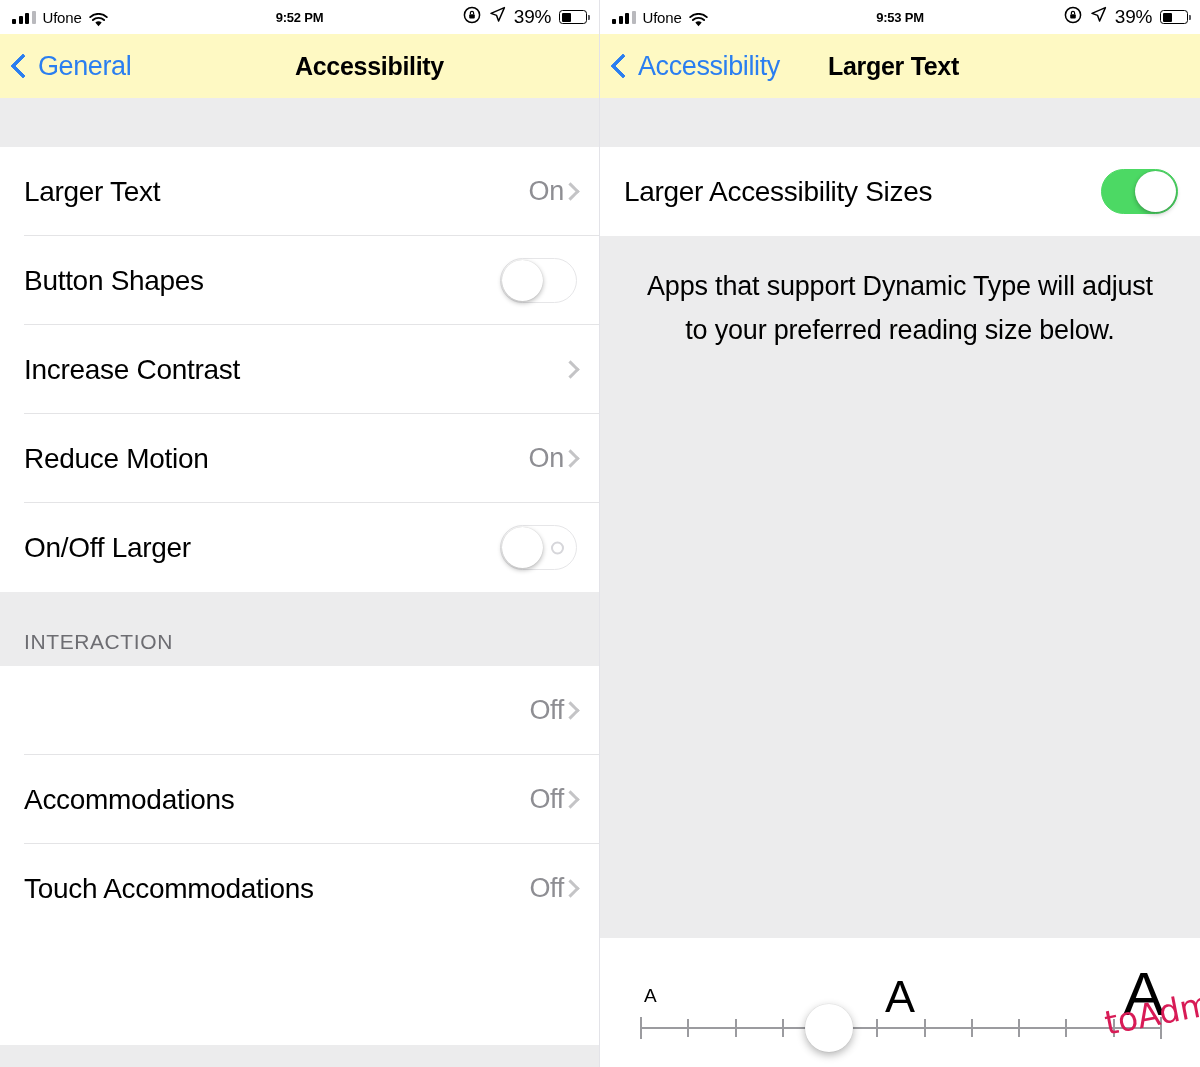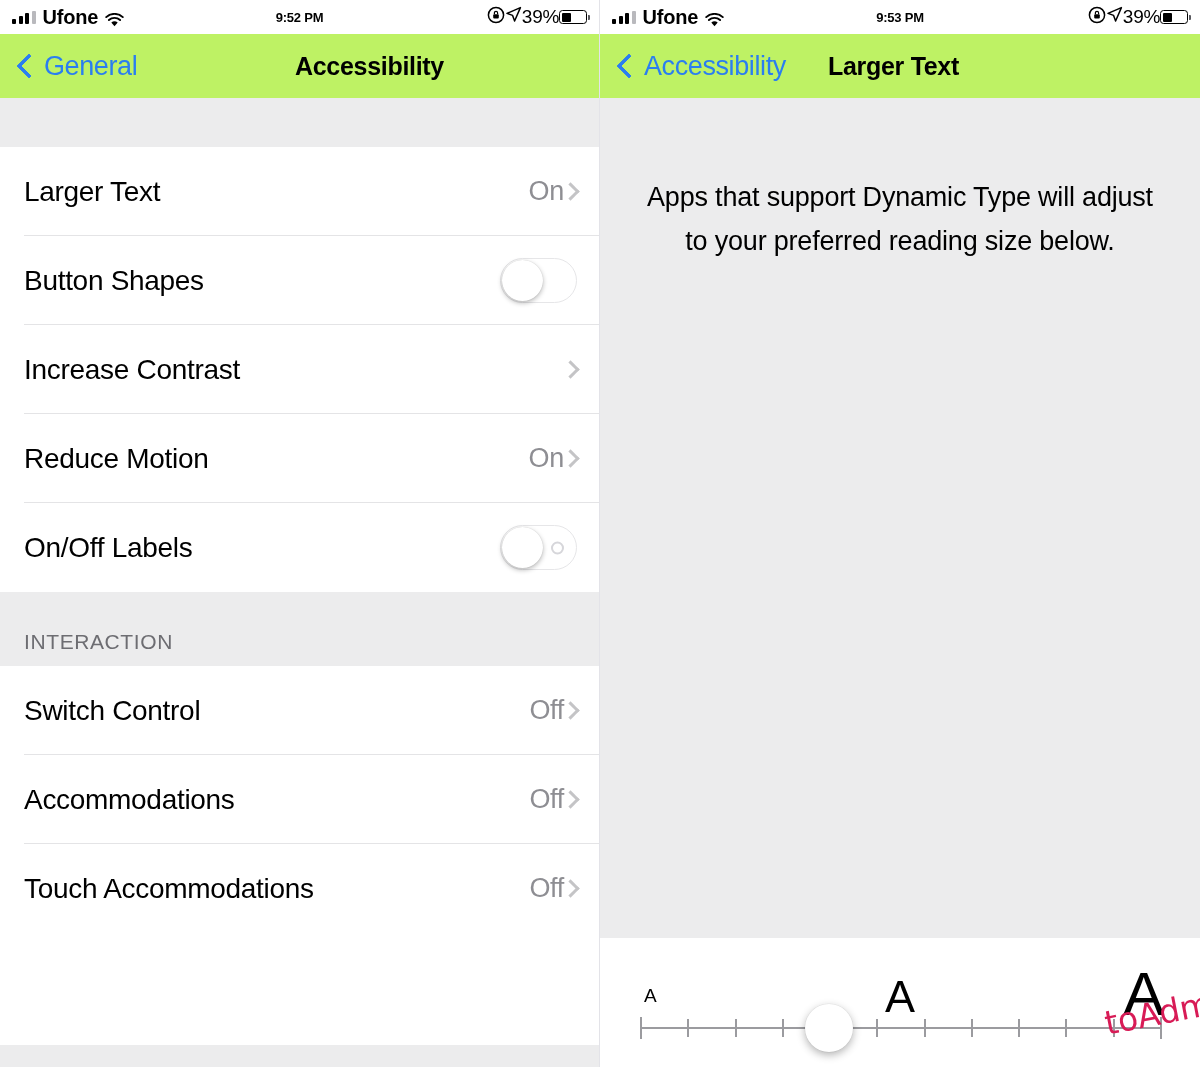--- a/index.html
+++ b/index.html
@@ -13,48 +13,48 @@
   .screen { width:600px; height:1067px; position:relative; background:#ffffff; overflow:hidden; }
   .screen.left  { border-right:1px solid #e3e3e8; }
 
   
   .statusbar {
     height:34px; display:flex; align-items:center;
     padding:0 12px; position:relative; background:#fff;
     font-size:19px; font-weight:600; color:#000;
   }
   .sb-left  { display:flex; align-items:center; gap:7px; }
-  .sb-right { display:flex; align-items:center; margin-left:auto; }
+  .sb-right { display:flex; align-items:center; gap:8px; margin-left:auto; }
   .sb-center{
     position:absolute; left:0; right:0; text-align:center;
     font-size:13px; font-weight:600; letter-spacing:-0.2px; pointer-events:none;
   }
   .bars { display:flex; align-items:flex-end; gap:2.5px; height:13px; }
   .bars i { width:4px; background:#000; border-radius:1px; display:block; }
   .bars i:nth-child(1){ height:5px; }
   .bars i:nth-child(2){ height:8px; }
   .bars i:nth-child(3){ height:11px; }
   .bars i:nth-child(4){ height:13px; background:#b9b9bd; }
-  .carrier { font-size:20px; font-weight:700; letter-spacing:-0.2px; }
+  .carrier { font-size:15px; font-weight:400; letter-spacing:-0.2px; }
   .wifi { width:19px; height:14px; position:relative; }
   .pct { font-size:19px; font-weight:500; letter-spacing:-0.3px; }
   .battery {
     width:28px; height:14px; border:1.5px solid #000; border-radius:3.5px;
     position:relative; display:flex; align-items:center; padding:1.5px;
   }
   .battery::after{
     content:""; position:absolute; right:-4px; top:4px;
     width:2px; height:5px; background:#5a5a5f; border-radius:0 1px 1px 0;
   }
   .battery b { display:block; height:100%; width:40%; background:#000; border-radius:1px; }
 
   
   .navbar {
-    height:64px; background:#bef264; position:relative;
-    display:flex; align-items:center; padding:0 20px;
+    height:64px; background:#fef9c3; position:relative;
+    display:flex; align-items:center; padding:0 14px;
   }
   .backbtn {
     display:flex; align-items:center; gap:6px; cursor:pointer;
     color:#007aff;
   }
   .back-label { font-size:27px; letter-spacing:-0.4px; color:#2a7ef0; }
   .navtitle {
     position:absolute; left:0; right:0; text-align:center;
     font-size:25px; font-weight:bold; color:#000; letter-spacing:-0.3px;
     pointer-events:none;
@@ -238,37 +238,36 @@
       <div class="row">
         <span class="row-label">Reduce Motion</span>
         <span class="row-right">
           <span class="row-value">On</span>
           <span class="chev"></span>
         </span>
         <span class="sep"></span>
       </div>
 
       <div class="row">
-        <span class="row-label">On/Off Labels</span>
+        <span class="row-label">On/Off Larger</span>
         <span class="row-right">
           <span class="toggle">
             <span class="offmark"></span>
             <span class="knob"></span>
           </span>
         </span>
 
       </div>
 
     </div>
 
     <div class="section-head">INTERACTION</div>
 
     <div class="list">
       <div class="row">
-        <span class="row-label">Switch Control</span>
         <span class="row-right">
           <span class="row-value">Off</span>
           <span class="chev"></span>
         </span>
         <span class="sep"></span>
       </div>
       <div class="row">
         <span class="row-label">Accommodations</span>
         <span class="row-right">
           <span class="row-value">Off</span>
@@ -333,20 +332,31 @@
       <div class="navbar">
         <div class="backbtn">
           <span class="chev-back"></span>
           <span class="back-label">Accessibility</span>
         </div>
         <div class="navtitle right-title">Larger Text</div>
       </div>
 
       <div class="gap" style="height:49px"></div>
 
+      <div class="list">
+        <div class="row">
+          <span class="row-label">Larger Accessibility Sizes</span>
+          <span class="row-right">
+            <span class="toggle on">
+                <span class="knob"></span>
+              </span>
+          </span>
+
+        </div>
+      </div>
 
       <div class="desc">Apps that support Dynamic Type will adjust to your preferred reading size below.</div>
       <div class="desc-fill"></div>
 
       <div class="slider-area">
         <span class="a-small">A</span>
         <span class="a-med">A</span>
         <span class="a-large">A</span>
         <div class="track" id="slider-track">
             <span class="tick end" style="left: 0%;"></span>

